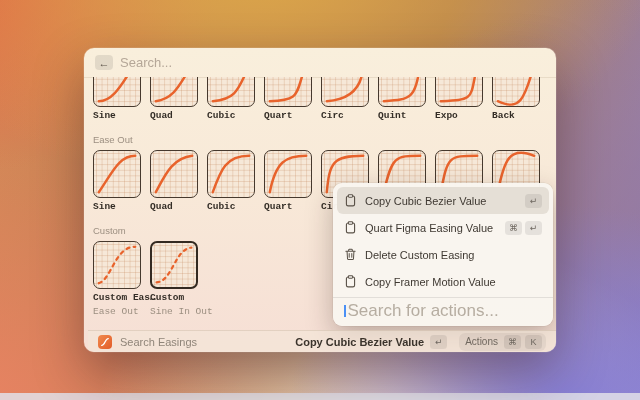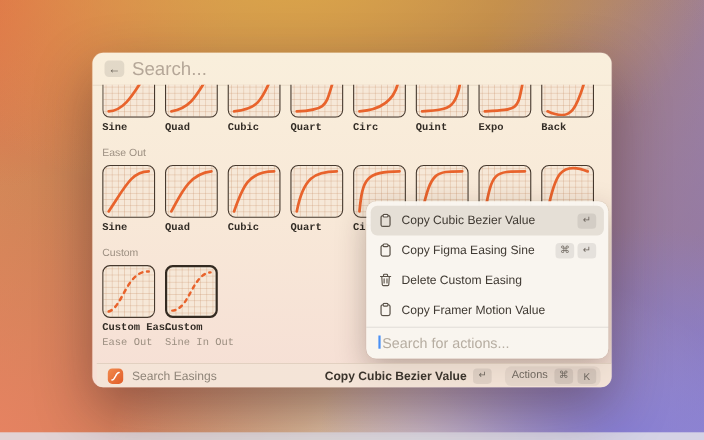--- a/index.html
+++ b/index.html
@@ -20,21 +20,21 @@
     position:absolute;left:84px;top:48px;width:472px;height:304px;
     border-radius:10px;overflow:hidden;
     background:linear-gradient(180deg,#f9efdc 0%,#f8e9d8 45%,#f6dfd5 100%);
     box-shadow:0 20px 50px rgba(50,20,30,0.40),0 0 0 0.5px rgba(255,255,255,0.25);
   }
   
   .searchbar{position:absolute;top:0;left:0;right:0;height:29px;display:flex;align-items:center;
     padding:0 11px;border-bottom:1px solid rgba(120,90,60,0.12);}
   .back-btn{width:18px;height:15px;border-radius:4px;background:rgba(0,0,0,0.09);
     display:flex;align-items:center;justify-content:center;font-size:11px;color:#5a5248;flex:0 0 auto;}
-  .search-ph{margin-left:7px;font-size:17px;color:#b5a798;}
+  .search-ph{margin-left:7px;font-size:13px;color:#b5a798;}
   
   .content{position:absolute;top:29px;left:0;right:0;bottom:22px;overflow:hidden;padding:0 9px;}
   .thumb-row{display:flex;gap:9px;}
   .thumb-row.clipped{height:30px;overflow:hidden;}
   .thumb-row.clipped .thumb{margin-top:-18px;}
   .cell{width:48px;flex:0 0 48px;}
   .thumb{
     width:48px;height:48px;box-sizing:border-box;border:1.5px solid #46392e;border-radius:7px;
     background-color:#f6e8d8;
     background-image:
@@ -57,21 +57,21 @@
   }
   .menu-item{height:27px;display:flex;align-items:center;gap:8px;padding:0 7px;border-radius:6px;}
   .menu-item.highlighted{background:#e5dfd6;}
   .mi-icon{width:13px;height:13px;flex:0 0 auto;display:flex;align-items:center;}
   .mi-icon svg{width:13px;height:13px;}
   .mi-label{font-size:11px;color:#3f3932;font-weight:500;flex:1 1 auto;white-space:nowrap;}
   .mi-shortcuts{display:flex;gap:3px;}
   .kbd{min-width:11px;height:14px;padding:0 3px;border-radius:3.5px;background:rgba(0,0,0,0.08);
     font-size:9px;color:#6e675f;display:flex;align-items:center;justify-content:center;}
   .menu-divider{height:1px;background:rgba(0,0,0,0.09);margin:2px -4px 0 -4px;}
-  .menu-search{height:26px;display:flex;align-items:center;padding:0 7px;font-size:13px;color:#b6ada1;}
+  .menu-search{height:26px;display:flex;align-items:center;padding:0 7px;font-size:17px;color:#b6ada1;}
   .caret{display:inline-block;width:1.5px;height:12px;background:#4a90f5;margin-right:2px;}
   
   .footer{position:absolute;left:4px;right:0;bottom:0;height:22px;display:flex;align-items:center;
     padding:0 10px;box-sizing:border-box;border-top:1px solid rgba(120,90,60,0.14);
     background:rgba(242,231,217,0.65);}
   .app-icon{width:14px;height:14px;border-radius:4px;flex:0 0 auto;
     background:linear-gradient(135deg,#f08a4e,#e25c28);display:flex;align-items:center;justify-content:center;}
   .app-icon svg{width:12px;height:12px;}
   .app-name{margin-left:8px;font-size:11px;color:#8f8579;}
   .footer-right{margin-left:auto;display:flex;align-items:center;gap:6px;}
@@ -307,21 +307,21 @@
             <span class="kbd">↵</span>
           </span>
         </div>
         <div class="menu-item">
           <span class="mi-icon">
             <svg viewBox="0 0 14 14">
               <rect x="2.6" y="2.2" width="8.8" height="10.6" rx="1.8" fill="none" stroke="#5a5248" stroke-width="1.2"></rect>
               <rect x="4.6" y="0.9" width="4.8" height="2.6" rx="1" fill="#f9f5ef" stroke="#5a5248" stroke-width="1.1"></rect>
             </svg>
           </span>
-          <span class="mi-label">Copy Figma Easing Sine</span>
+          <span class="mi-label">Quart Figma Easing Value</span>
           <span class="mi-shortcuts">
             <span class="kbd">⌘</span>
             <span class="kbd">↵</span>
           </span>
         </div>
         <div class="menu-item">
           <span class="mi-icon">
             <svg viewBox="0 0 14 14">
               <path d="M2 3.6h10 M5 3.6V2.3c0-.5.4-.9.9-.9h2.2c.5 0 .9.4.9.9v1.3 M3.3 3.6l.5 7.9c.1.6.5 1 1.1 1h4.2c.6 0 1.1-.4 1.1-1l.5-7.9 M5.6 6v4 M8.4 6v4" fill="none" stroke="#5a5248" stroke-width="1.1" stroke-linecap="round"></path>
             </svg>

